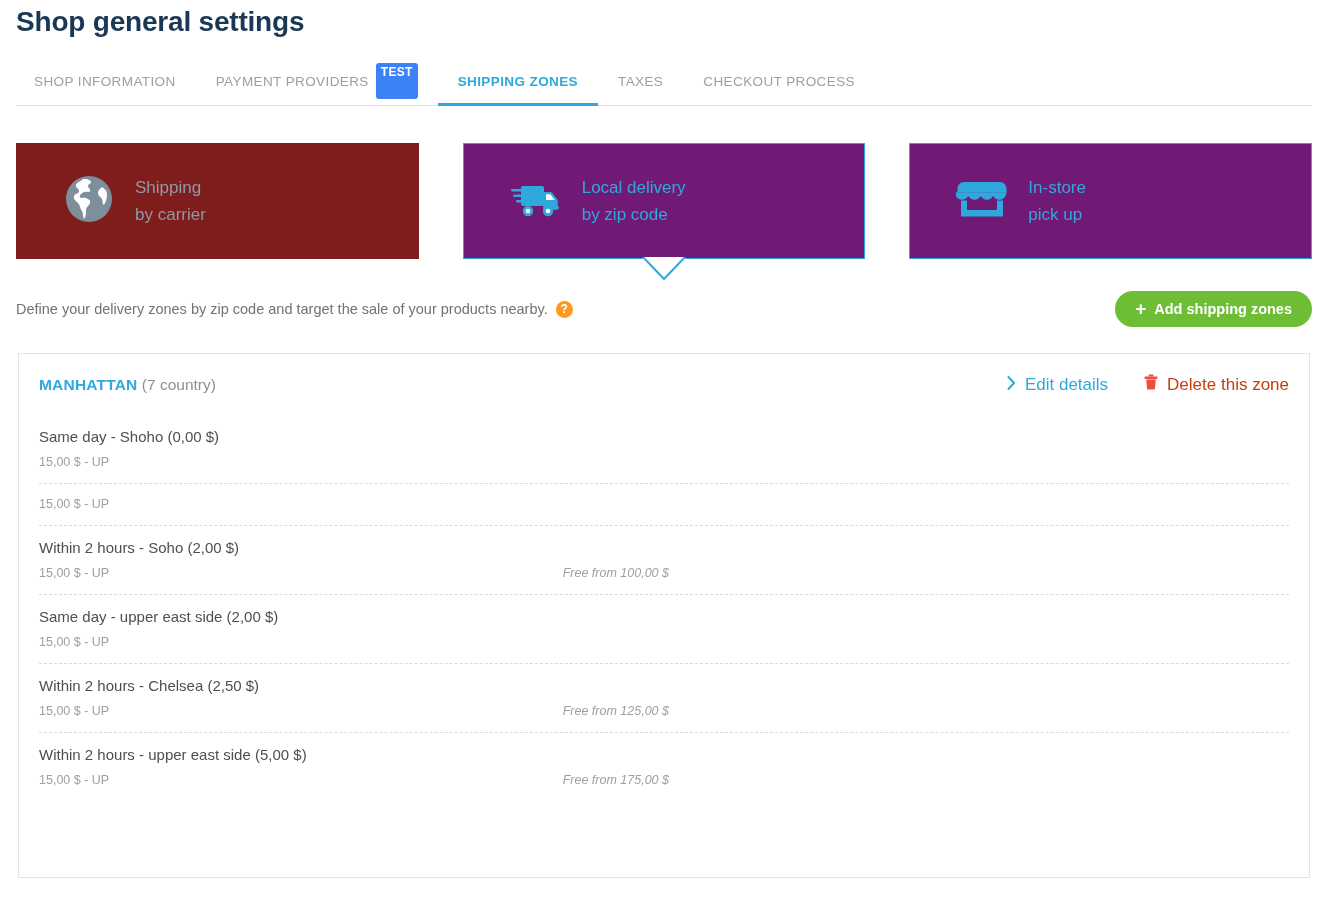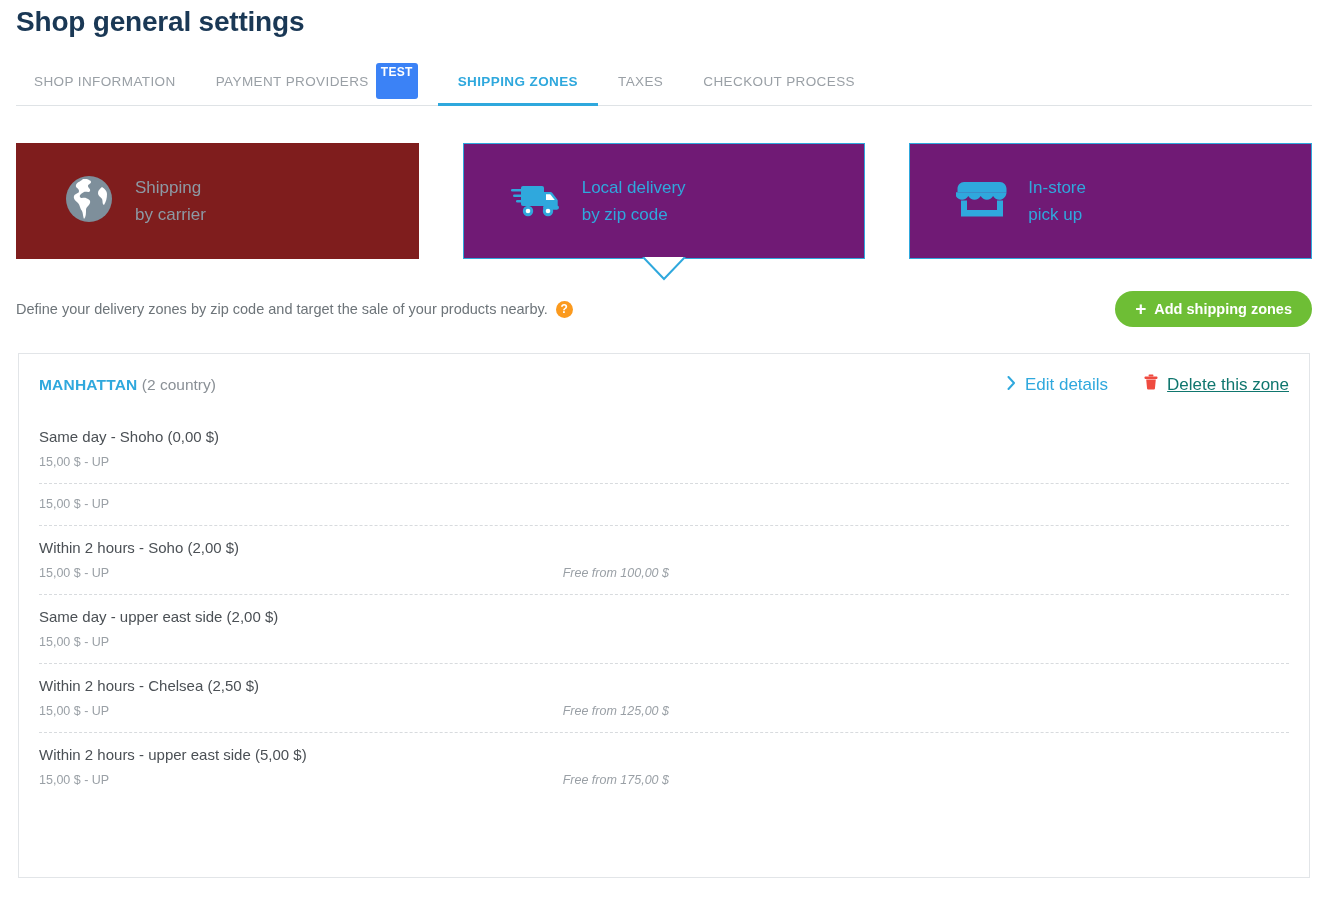--- a/index.html
+++ b/index.html
@@ -195,21 +195,21 @@
   .zone-actions { display: flex; align-items: center; gap: 36px; }
   .act {
     display: flex;
     align-items: center;
     gap: 9px;
     font-size: 17px;
     cursor: pointer;
     white-space: nowrap;
   }
   .act.edit { color: #2fa8dd; }
-  .act.delete { color: #0f766e; text-decoration: underline; }
+  .act.delete { color: #c2410c; }
 
   .rows {
     padding: 0 20px 0 20px;
   }
   .zrow { padding-top: 2px; }
   .zrow + .zrow { border-top: 1px dashed #d8dbde; }
   .zrow-inner {
     width: 630px;
     padding: 11px 0 14px 0;
   }
@@ -314,21 +314,21 @@
     <button class="btn-add">
       <span class="plus">+</span>
       <span>Add shipping zones</span>
     </button>
   </div>
 
   <div class="panel">
     <div class="zone-head">
       <div class="zone-title">
         <span class="zname">MANHATTAN</span>
-        <span class="zcount">(2 country)</span>
+        <span class="zcount">(7 country)</span>
       </div>
       <div class="zone-actions">
         <div class="act edit">
           <span>
             <svg width="9" height="14" viewBox="0 0 9 14" aria-hidden="true">
               <path d="M1.5 1 L7 7 L1.5 13" fill="none" stroke="#2fa8dd" stroke-width="2" stroke-linecap="round" stroke-linejoin="round"></path>
             </svg>
           </span>
           <span>Edit details</span>
         </div>

